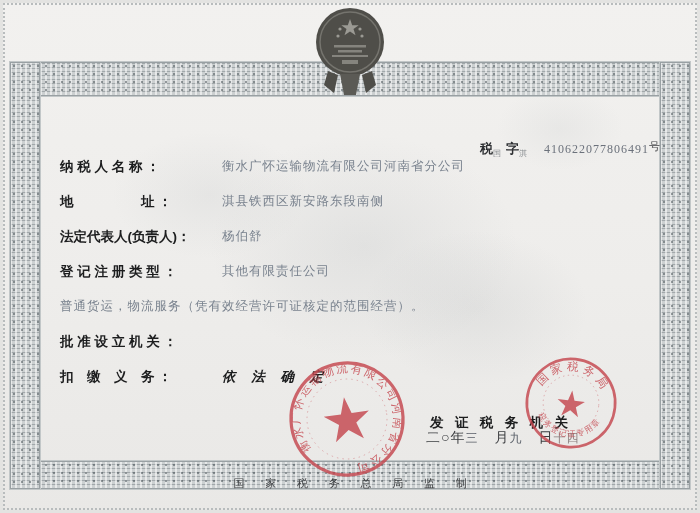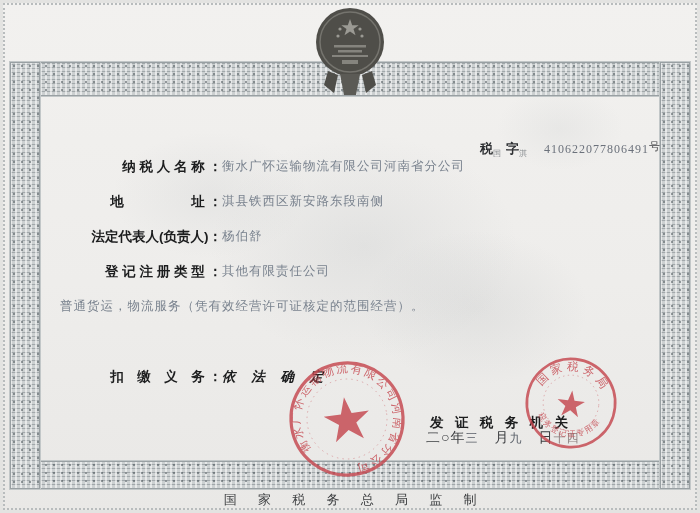--- a/index.html
+++ b/index.html
@@ -56,21 +56,21 @@
   .cert-no .big{font-weight:700;color:#2e3033;}
   .cert-no .sub{font-size:8px;color:#8a8e91;position:relative;top:3px;margin-right:5px;}
   .cert-no .num{color:#6b717b;font-size:12px;letter-spacing:1px;margin-left:12px;}
   .cert-no .hao{font-size:11px;color:#3d3f42;position:relative;top:-3px;}
 
   .fields{position:absolute;left:60px;top:150px;right:46px;z-index:2;}
   .row{display:flex;align-items:flex-start;height:35px;padding-top:8px;box-sizing:border-box;}
   .label{
     flex:0 0 162px;
     font-family:"Liberation Sans","DejaVu Sans",sans-serif;
-    font-weight:700;font-size:13.5px;color:#1c1d1e;white-space:nowrap;text-align:right;
+    font-weight:700;font-size:13.5px;color:#1c1d1e;white-space:nowrap;
   }
   .value{
     font-size:12.5px;color:#79828e;letter-spacing:1px;white-space:nowrap;
     font-family:"Liberation Serif","DejaVu Serif",serif;
   }
   .value-strong{
     font-family:"Liberation Sans","DejaVu Sans",sans-serif;
     font-weight:700;font-size:13.5px;color:#1c1d1e;letter-spacing:6px;font-style:italic;
   }
 
@@ -85,22 +85,22 @@
   }
   .date-line .fill{font-size:12px;color:#5a6069;}
   .date-line .gap{display:inline-block;width:16px;}
   .date-line .faint{color:#8d7f7f;text-align:right;}
 
   .seal{position:absolute;z-index:4;opacity:.82;}
   .seal-company{left:287px;top:359px;transform:rotate(-8deg);}
   .seal-tax{left:523px;top:355px;transform:rotate(6deg);}
 
   .footer{
-    position:absolute;left:0;top:491px;width:100%;text-align:center;z-index:2;
-    font-size:13px;color:#3c3e40;letter-spacing:9px;text-indent:9px;
+    position:absolute;left:0;top:476px;width:100%;text-align:center;z-index:2;
+    font-size:11px;color:#3c3e40;letter-spacing:9px;text-indent:9px;
     font-family:"Liberation Serif","DejaVu Serif",serif;
   }
 </style>
 </head>
 <body>
 
 <div class="paper">
 
   <div class="band band-top"></div>
   <div class="band band-bottom"></div>
@@ -143,20 +143,21 @@
       <span class="value">杨伯舒</span>
     </div>
     <div class="row">
       <span class="label">登 记 注 册 类 型 ：</span>
       <span class="value">其他有限责任公司</span>
     </div>
     <div class="row">
       <span class="value">普通货运，物流服务（凭有效经营许可证核定的范围经营）。</span>
     </div>
     <div class="row">
+      <span class="label">批 准 设 立 机 关 ：</span>
     </div>
     <div class="row">
       <span class="label">扣　缴　义　务 ：</span>
       <span class="value value-strong">依 法 确 定</span>
     </div>
   </div>
 
   <div class="issuer-label">发 证 税 务 机 关</div>
   <div class="date-line">
     <span>二○</span><span>年</span><span class="fill">三</span><span class="gap"></span><span>月</span><span class="fill">九</span><span class="gap"></span><span>日</span><span class="fill faint">十四</span>

